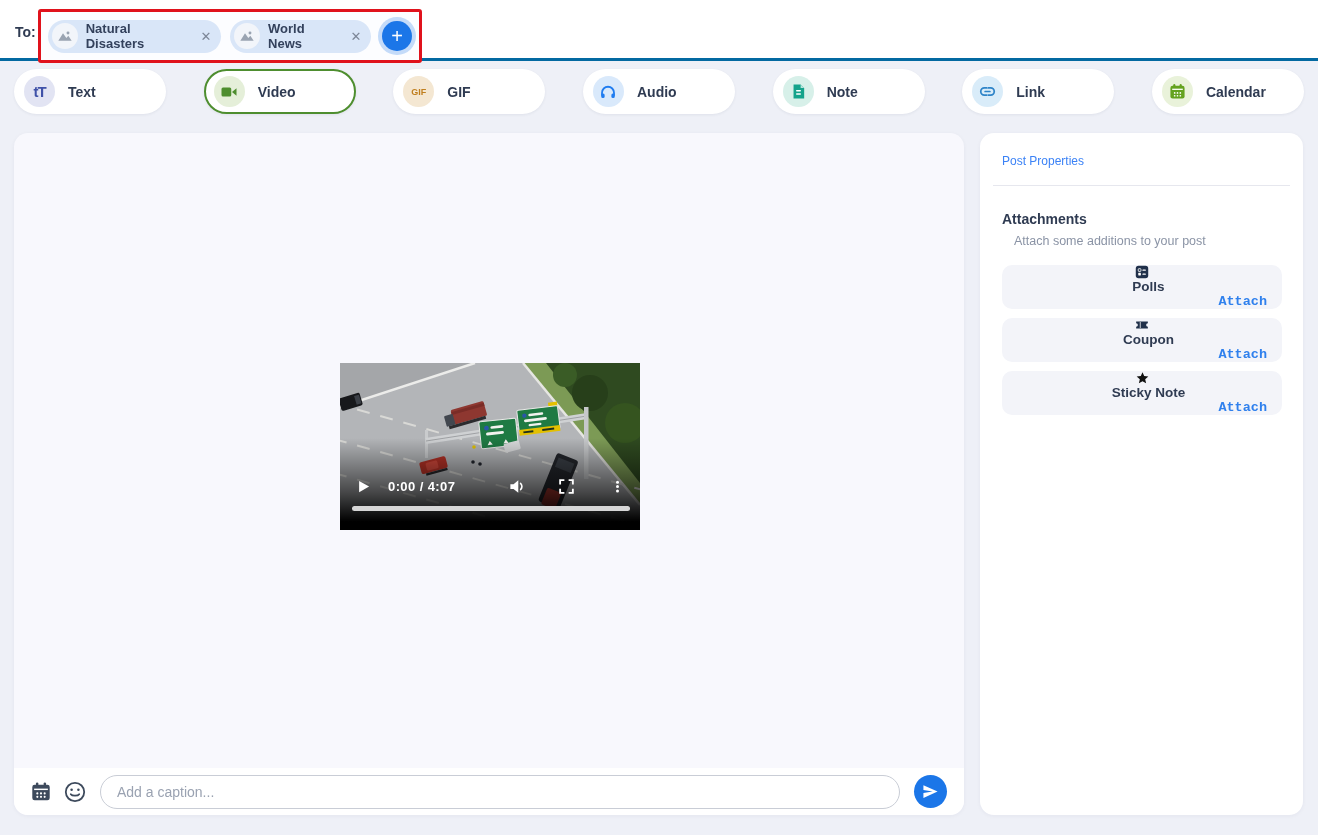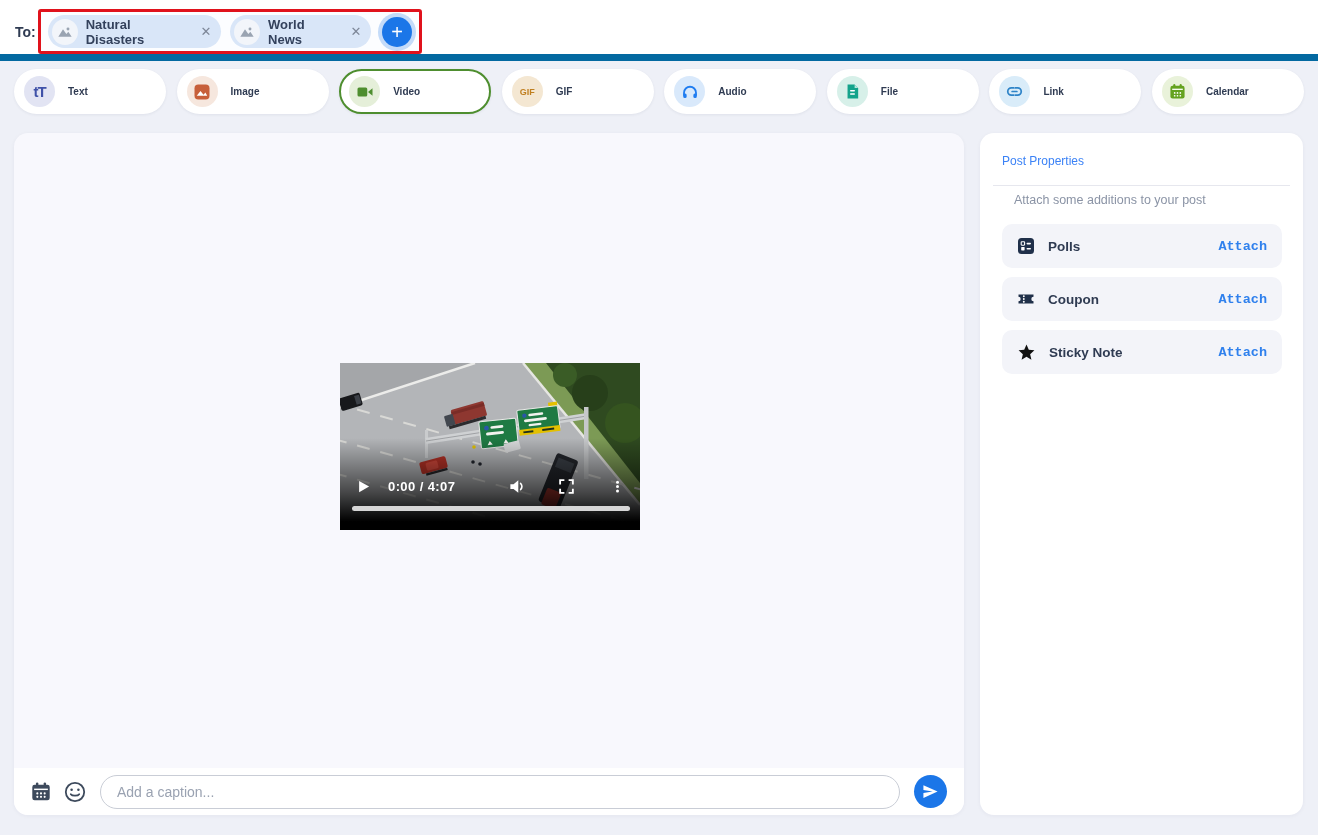--- a/index.html
+++ b/index.html
@@ -5,44 +5,44 @@
   * { margin:0; padding:0; box-sizing:border-box; }
   html,body { width:1318px; height:835px; }
   body {
     position:relative; overflow:hidden;
     background:#eef0f7;
     font-family:"Liberation Sans", sans-serif;
     color:#2f3b52;
   }
   
   .topbar { position:absolute; left:0; top:0; width:1318px; height:61px;
-            background:#fff; border-bottom:7px solid #0369a1; }
+            background:#fff; border-bottom:3px solid #0369a1; }
   .to-label { position:absolute; left:15px; top:24px; font-size:14px; font-weight:bold; color:#2f3b52; }
-  .redbox { position:absolute; left:38px; top:9px; width:384px; height:45px;
+  .redbox { position:absolute; left:38px; top:9px; width:384px; height:54px;
             border:3px solid #e0121c; border-radius:3px; background:#fcfdff;
             display:flex; align-items:center; gap:9px; padding:0 7px; }
   .chip { display:inline-flex; align-items:center; background:#d9e6f8; border-radius:999px;
           height:33px; padding:0 10px 0 4px; cursor:pointer; }
   .chip-avatar { width:26px; height:26px; border-radius:50%; background:#f2f5fa;
                  display:flex; align-items:center; justify-content:center; }
   .chip-name { font-size:13px; font-weight:bold; color:#33415c; margin-left:8px; }
   .chip-x { font-size:13px; color:#7d8798; margin-left:9px; cursor:pointer; font-weight:normal; }
   .plus-btn { width:30px; height:30px; border-radius:50%; background:#1b76e8; color:#fff;
               display:flex; align-items:center; justify-content:center; font-size:20px; line-height:1;
               box-shadow:0 0 0 4px rgba(27,118,232,.25); cursor:pointer; margin-left:2px; }
   
   .tabs-row { position:absolute; left:14px; top:69px; width:1290px;
               display:flex; justify-content:space-between;align-items:center; }
   .tab-pill { width:152px; height:45px; background:#fff; border-radius:999px;
               display:flex; align-items:center; gap:13px; padding-left:8px;
               border:2px solid transparent; box-shadow:0 1px 3px rgba(30,40,70,.07); cursor:pointer; }
   .tab-pill.selected { border-color:#4e8e2f; }
   .tab-icon-circle { width:31px; height:31px; border-radius:50%;
                      display:flex; align-items:center; justify-content:center; flex:0 0 31px; }
-  .tab-label { font-size:10px; font-weight:bold; color:#2f3b52; }
+  .tab-label { font-size:14px; font-weight:bold; color:#2f3b52; }
   .ic-text-glyph { font-size:15px; font-weight:bold; color:#3f51a8; letter-spacing:-1px; }
   .ic-gif-glyph  { font-size:9px;  font-weight:bold; color:#c07f1f; letter-spacing:0; }
   
   .main-card { position:absolute; left:14px; top:133px; width:950px; height:682px;
                background:#f8f8fd; border-radius:14px; box-shadow:0 1px 4px rgba(30,40,70,.05); }
   
   .video-player { position:absolute; left:340px; top:363px; width:300px; height:167px;
                   background:#a16207; overflow:hidden; cursor:pointer; }
   .video-scene { position:absolute; inset:0; }
   .vc { position:absolute; top:110px; height:26px; display:flex; align-items:center; }
@@ -51,21 +51,21 @@
               background:#d6d6d6; border-radius:3px; cursor:pointer; }
   
   .sidebar-card { position:absolute; left:980px; top:133px; width:323px; height:682px;
                   background:#fff; border-radius:14px; box-shadow:0 1px 4px rgba(30,40,70,.05);
                   padding:21px 22px; }
   .sb-title { font-size:12px; font-weight:normal; color:#3b82f6; }
   .sb-divider { height:1px; background:#e6e7ee; margin:17px -9px 0 -9px; }
   .attach-heading { font-size:14px; font-weight:bold; color:#2f3b52; margin-top:25px; }
   .attach-sub { font-size:12.5px; color:#8a93a5; margin-top:7px;margin-left:12px; }
   .attach-row { width:280px; height:44px; background:#f3f4f9; border-radius:10px;
-                display:flex; align-items:center; padding:0 15px; margin-top:9px; }
+                display:flex; align-items:center; padding:0 15px; margin-top:9px;flex-direction:column; }
   .attach-row.first { margin-top:17px; }
   .attach-label { font-size:13.5px; font-weight:bold; color:#2f3b52; margin-left:13px; }
   .attach-link { margin-left:auto; color:#2f80ed; font-size:13.5px; font-weight:bold; cursor:pointer;font-family:Liberation Mono, monospace; }
   
   .caption-bar { position:absolute; left:14px; top:768px; width:950px; height:47px;
                  background:#fff; border-radius:0 0 14px 14px;
                  display:flex; align-items:center; }
   .cb-icon { cursor:pointer; display:flex; align-items:center; }
   .cal-wrap { margin-left:16px; }
   .emoji-wrap { margin-left:11px; }
@@ -115,29 +115,20 @@
 
 <div class="tabs-row">
 
   <div class="tab-pill">
     <span class="tab-icon-circle" style="background:#e2e4f3;">
       <span class="ic-text-glyph">tT</span>
     </span>
     <span class="tab-label">Text</span>
   </div>
 
-  <div class="tab-pill">
-    <span class="tab-icon-circle" style="background:#f6e7de;">
-      <svg width="18" height="18" viewBox="0 0 24 24">
-        <rect x="2" y="2" width="20" height="20" rx="5" fill="#c75f3a"></rect>
-        <path d="M5 17 10 10.5l4 5 2.5-3 2.5 4.5z" fill="#fff"></path>
-      </svg>
-    </span>
-    <span class="tab-label">Image</span>
-  </div>
 
   <div class="tab-pill selected">
     <span class="tab-icon-circle" style="background:#e5efd9;">
       <svg width="18" height="18" viewBox="0 0 24 24">
         <rect x="2" y="6" width="13" height="12" rx="2" fill="#4e8e2f"></rect>
         <path d="M16 12 22 7v10l-6-5z" fill="#4e8e2f"></path>
       </svg>
     </span>
     <span class="tab-label">Video</span>
   </div>
@@ -162,21 +153,21 @@
 
   <div class="tab-pill">
     <span class="tab-icon-circle" style="background:#d7f0e9;">
       <svg width="17" height="17" viewBox="0 0 24 24">
         <path d="M5 2h10l5 5v15H5z" fill="#14a38b"></path>
         <path d="M15 2l5 5h-5z" fill="#b7e6dc"></path>
         <rect x="8.5" y="10" width="7" height="2" rx="1" fill="#fff"></rect>
         <rect x="8.5" y="14.5" width="7" height="2" rx="1" fill="#fff"></rect>
       </svg>
     </span>
-    <span class="tab-label">File</span>
+    <span class="tab-label">Note</span>
   </div>
 
   <div class="tab-pill">
     <span class="tab-icon-circle" style="background:#d9ecf9;">
       <svg width="19" height="19" viewBox="0 0 24 24" fill="none" stroke="#2e84c8" stroke-width="2.2" stroke-linecap="round">
         <path d="M9 12h6"></path>
         <path d="M11 7.5H8a4.5 4.5 0 0 0 0 9h3"></path>
         <path d="M13 7.5h3a4.5 4.5 0 0 1 0 9h-3"></path>
       </svg>
     </span>
@@ -321,20 +312,21 @@
         <circle cx="12" cy="12" r="2.4"></circle>
         <circle cx="12" cy="19" r="2.4"></circle>
     </svg>
   </div>
   <div class="progress"></div>
 </div>
 
 <div class="sidebar-card">
   <div class="sb-title">Post Properties</div>
   <div class="sb-divider"></div>
+  <div class="attach-heading">Attachments</div>
   <div class="attach-sub">Attach some additions to your post</div>
 
   <div class="attach-row first">
     <svg width="18" height="18" viewBox="0 0 18 18">
       <rect x="1" y="1" width="16" height="16" rx="3.5" fill="#20304a"></rect>
       <rect x="4.2" y="4.8" width="3.4" height="3.4" rx="0.6" fill="none" stroke="#fff" stroke-width="1.1"></rect>
       <rect x="9.5" y="5.8" width="4.5" height="1.6" rx="0.8" fill="#fff"></rect>
       <rect x="4.2" y="10" width="3.4" height="3.4" rx="0.6" fill="#fff"></rect>
       <rect x="9.5" y="11" width="4.5" height="1.6" rx="0.8" fill="#fff"></rect>
     </svg>

